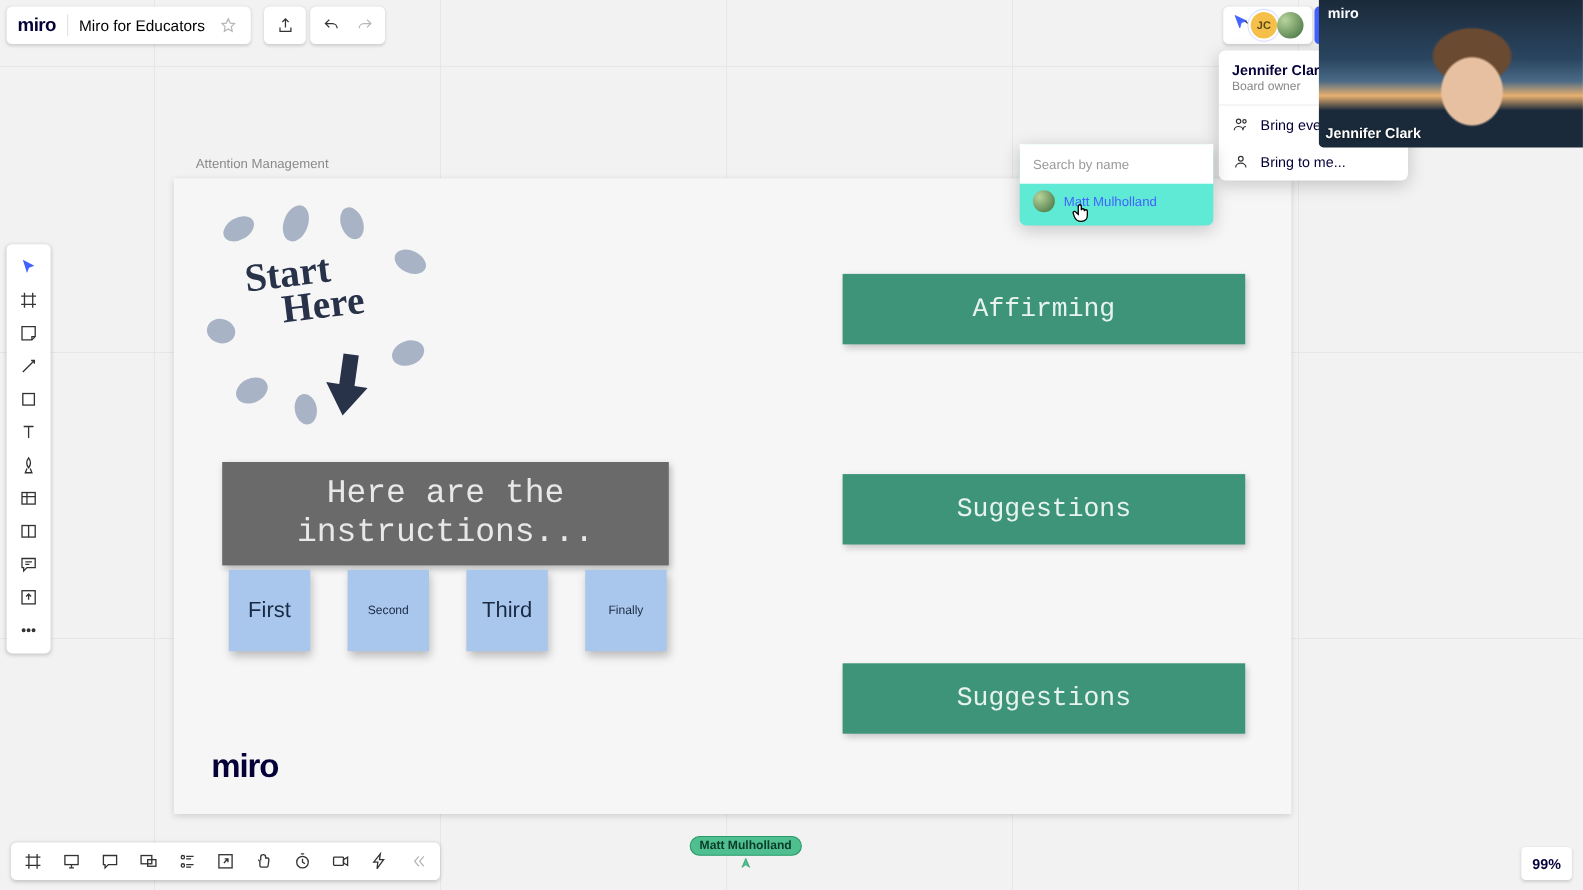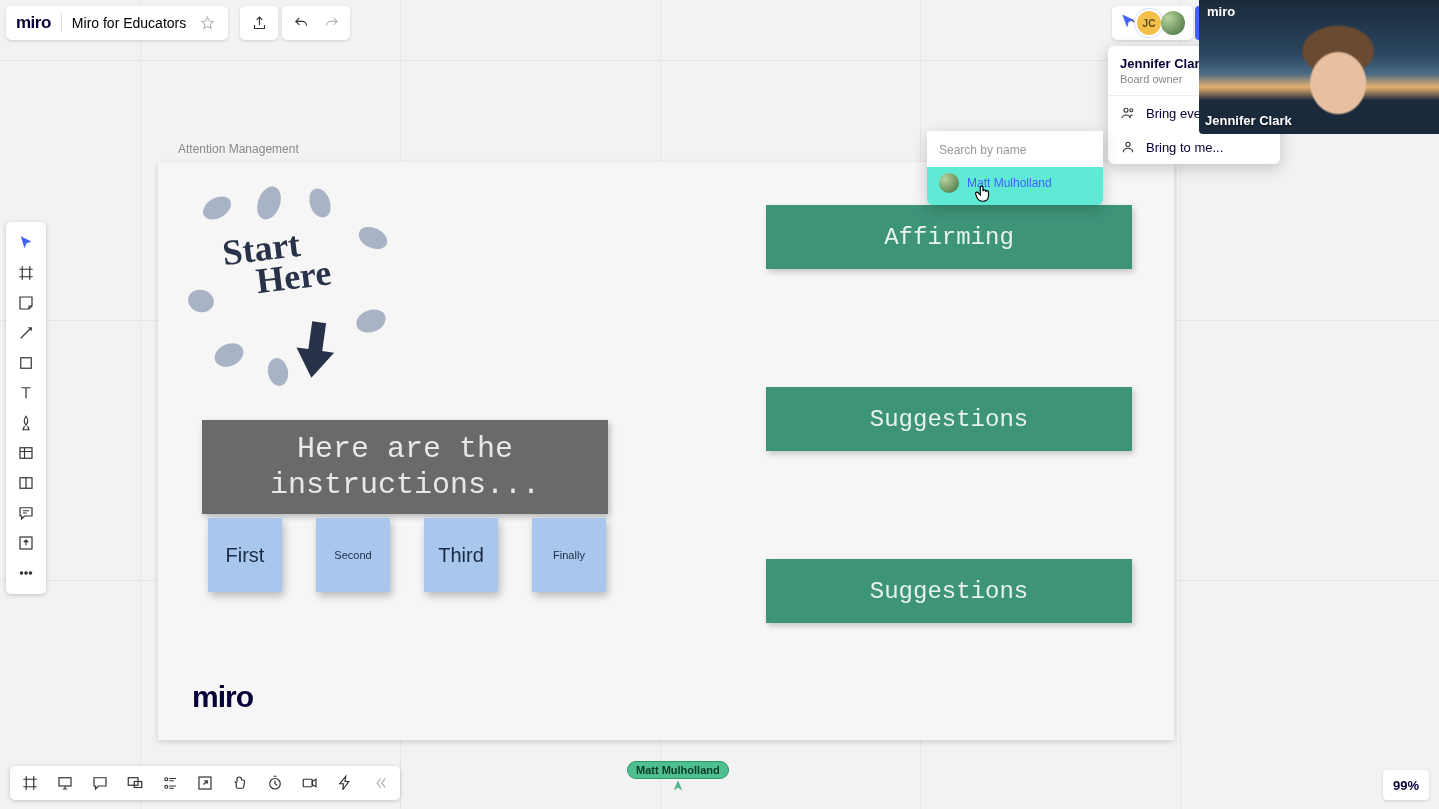--- a/index.html
+++ b/index.html
@@ -203,20 +203,21 @@
   }
   .sticky.sm { font-size:11px; }
 
   
   .card {
     position:absolute; left:608px; width:366px; height:64px;
     background:#3d9479; color:#e8f3ee;
     display:flex; align-items:center; justify-content:center;
     font-family:"Courier New", monospace; font-size:24px;
     box-shadow: 2px 3px 6px rgba(0,0,0,.2);
+    margin-top: 44px;
   }
 
   
   .frame-logo {
     position:absolute; bottom:26px; left:34px; font-weight:800; font-size:30px; color:#050038; letter-spacing:-1px;
   }
 
   
   .remote-cursor {
     position:absolute; bottom:12px; left:627px; z-index:30;

